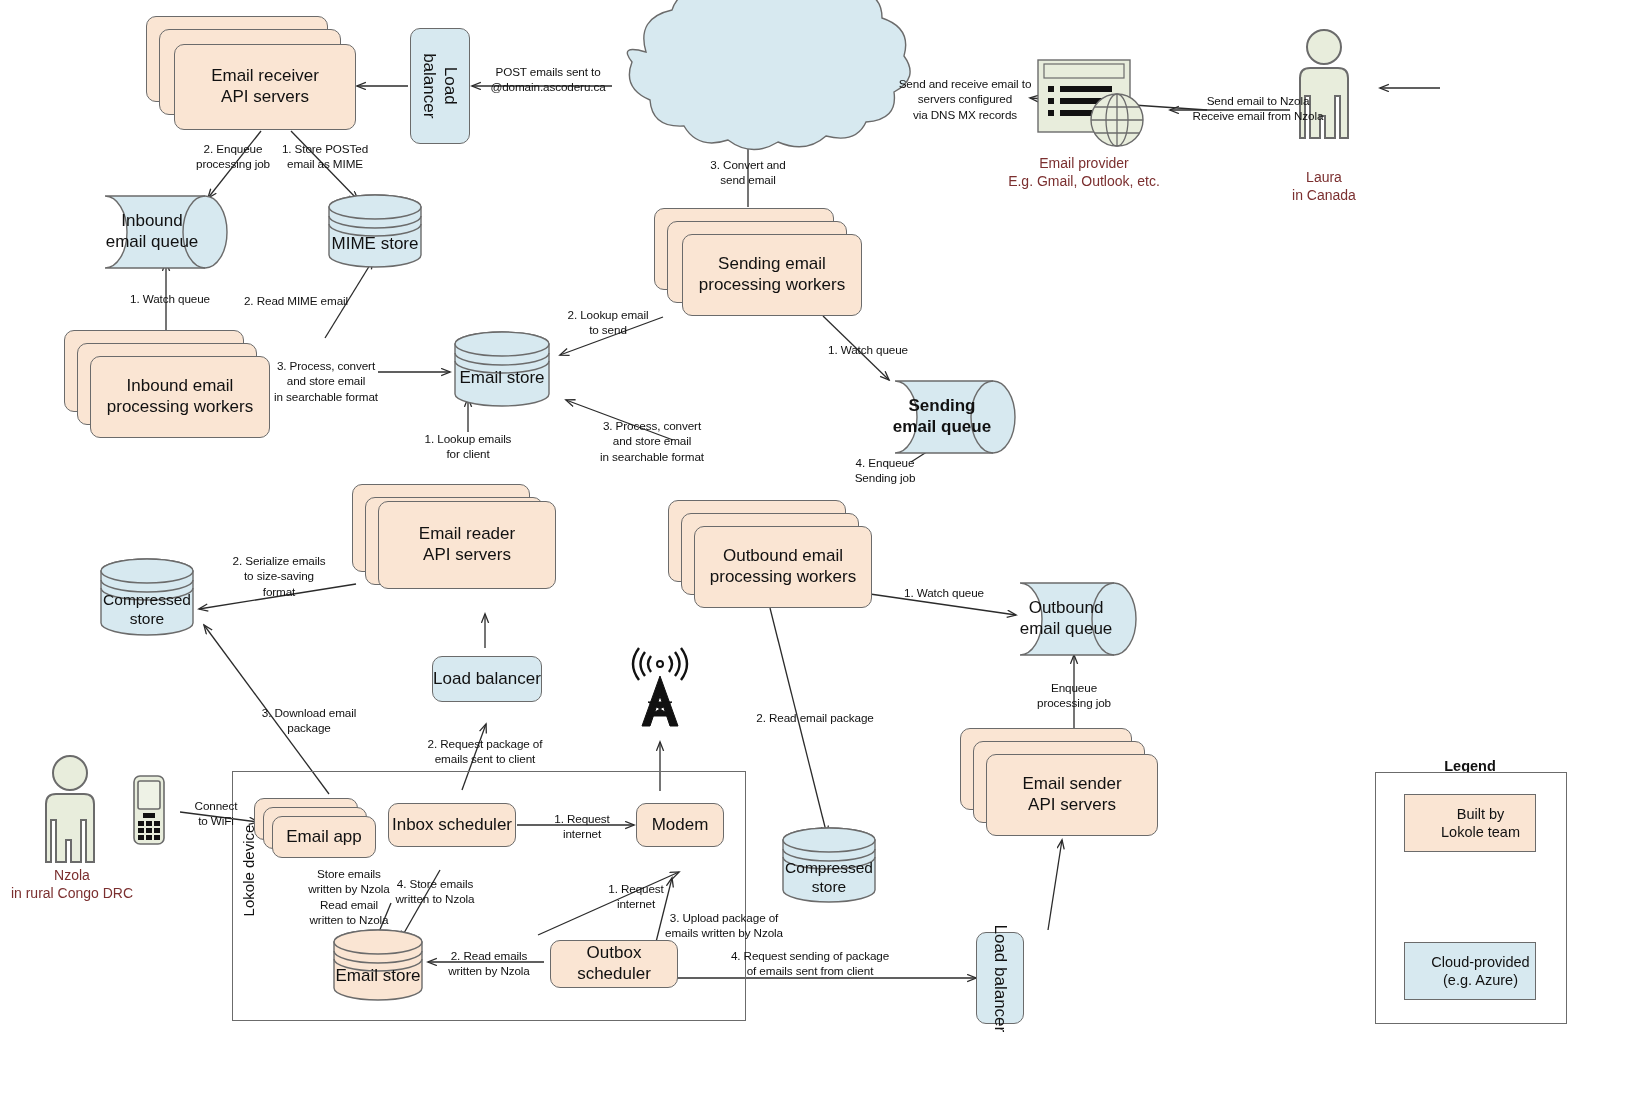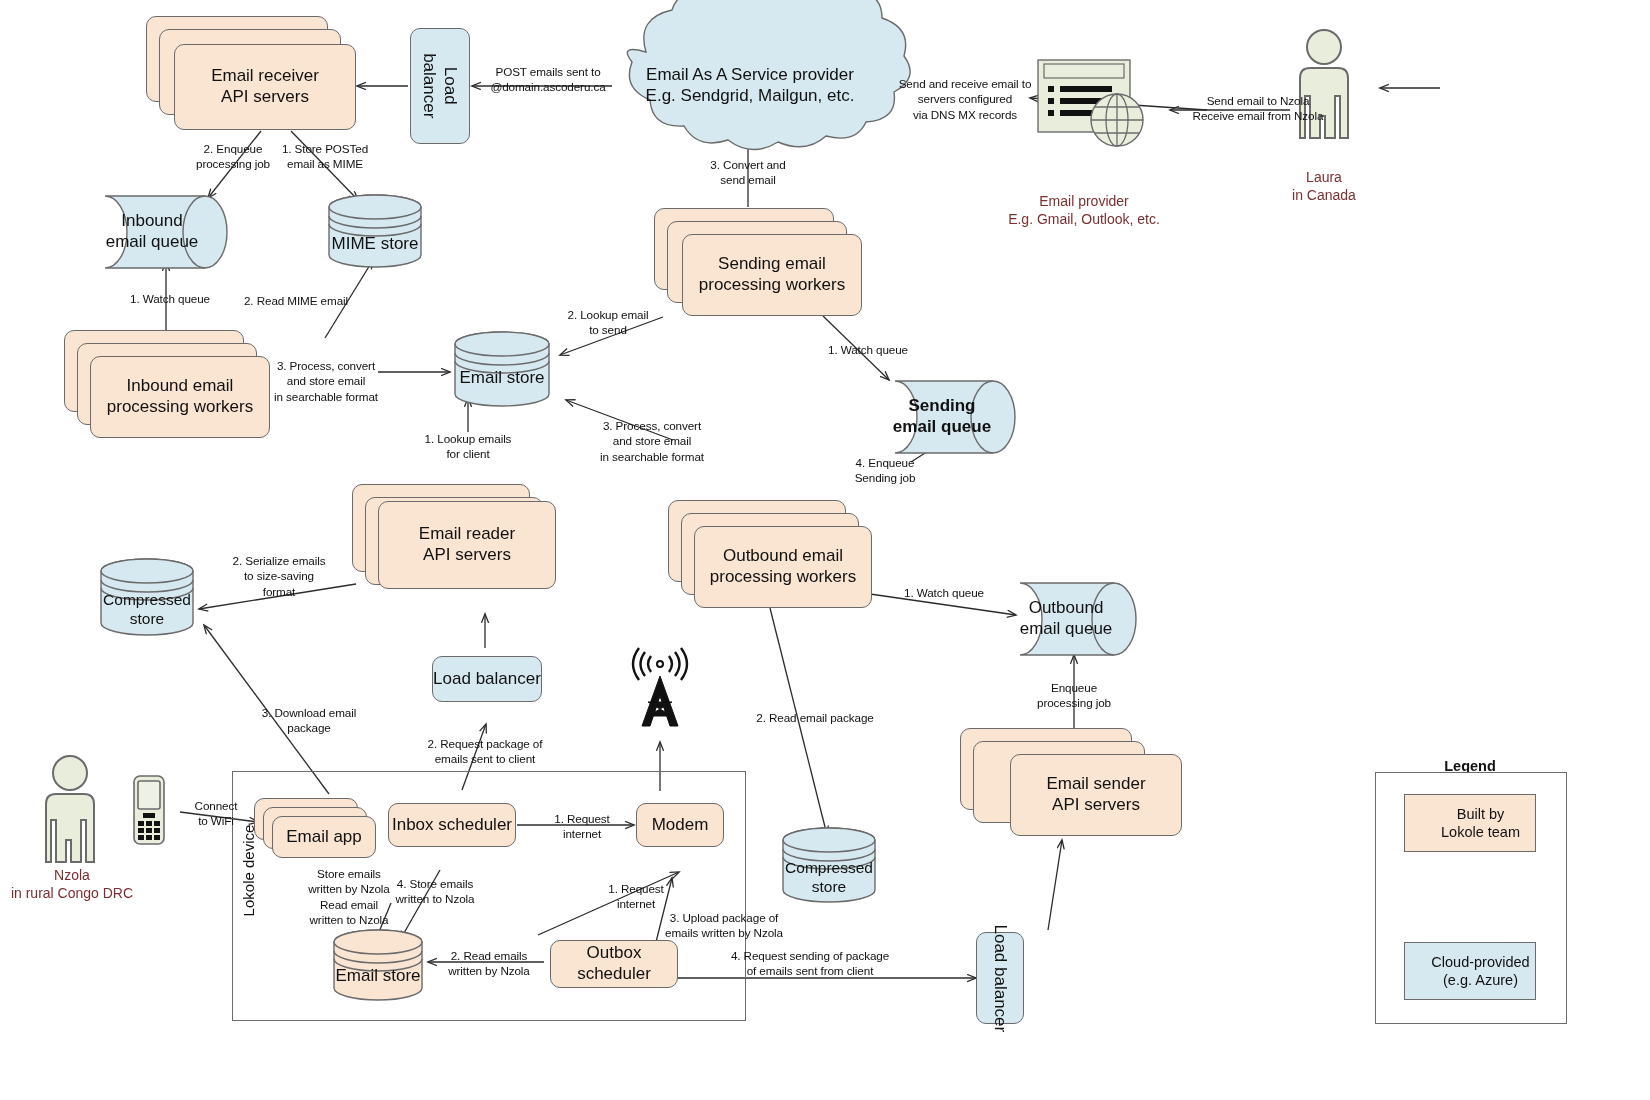--- a/index.html
+++ b/index.html
@@ -94,44 +94,40 @@
   </div>
 
   <svg class="layer" style="z-index:0;">
     <g fill="#d7e9f0" stroke="#6b6b6b" stroke-width="1.4">
       <path d="M646,52 q-10,-34 26,-42 q8,-24 38,-20 q16,-22 46,-12 q22,-20 50,-4
                q30,-10 42,16 q34,0 34,28 q30,10 22,38 q16,22 -10,36 q4,28 -28,30
                q-10,22 -40,14 q-20,18 -48,6 q-26,16 -50,-2 q-30,10 -44,-14
                q-32,2 -34,-26 q-28,-12 -18,-38 q-14,-18 14,-10 z"></path>
     </g>
   </svg>
-  <div class="node" style="left:626px;top:48px;width:248px;height:76px;z-index:2;">
-    <span class="lbl" style="white-space:pre;">Email As A Service provider
-E.g. Sendgrid, Mailgun, etc.</span>
-  </div>
 
   <svg class="layer">
     <g>
       <rect x="1038" y="60" width="92" height="72" fill="#e8eddc" stroke="#6b6b6b" stroke-width="1.4"></rect>
       <rect x="1044" y="64" width="80" height="14" fill="#e8eddc" stroke="#6b6b6b" stroke-width="1.2"></rect>
       <rect x="1048" y="86" width="6" height="6" fill="#111"></rect>
       <rect x="1048" y="98" width="6" height="6" fill="#111"></rect>
       <rect x="1048" y="110" width="6" height="6" fill="#111"></rect>
       <rect x="1060" y="86" width="52" height="6" fill="#111"></rect>
       <rect x="1060" y="98" width="52" height="6" fill="#111"></rect>
       <rect x="1060" y="110" width="52" height="6" fill="#111"></rect>
       <circle cx="1117" cy="120" r="26" fill="#e8eddc" stroke="#6b6b6b" stroke-width="1.4"></circle>
       <ellipse cx="1117" cy="120" rx="11" ry="26" fill="none" stroke="#6b6b6b" stroke-width="1.3"></ellipse>
       <line x1="1091" y1="120" x2="1143" y2="120" stroke="#6b6b6b" stroke-width="1.3"></line>
       <line x1="1094" y1="107" x2="1140" y2="107" stroke="#6b6b6b" stroke-width="1.3"></line>
       <line x1="1094" y1="133" x2="1140" y2="133" stroke="#6b6b6b" stroke-width="1.3"></line>
       <line x1="1117" y1="94" x2="1117" y2="146" stroke="#6b6b6b" stroke-width="1.3"></line>
     </g>
   </svg>
-  <div class="actor-label" style="left:1006px;top:154px;width:156px;margin-top:38px;">Email provider
+  <div class="actor-label" style="left:1006px;top:154px;width:156px;">Email provider
 E.g. Gmail, Outlook, etc.</div>
 
   <svg class="layer">
     <g fill="#e8eddc" stroke="#6b6b6b" stroke-width="2">
       <circle cx="1324" cy="47" r="17"></circle>
       <path d="M1300,78 q0,-10 10,-10 h28 q10,0 10,10 v60 h-8 v-42 h-5 v42 h-10 v-22 h-5 v22 h-10 v-42 h-5 v42 h-5 z"></path>
     </g>
   </svg>
   <div class="actor-label" style="left:1266px;top:168px;width:116px;">Laura
 in Canada</div>
@@ -322,21 +318,21 @@
     </g>
   </svg>
   <div class="node" style="left:783px;top:856px;width:92px;height:44px;">
     <span class="lbl-sm" style="white-space:pre;">Compressed
 store</span>
   </div>
 
   <div class="stack3" style="left:960px;top:728px;width:200px;height:112px;">
     <div class="stacklayer peach" style="left:0;top:0;width:172px;height:82px;"></div>
     <div class="stacklayer peach" style="left:13px;top:13px;width:172px;height:82px;"></div>
-    <div class="node peach rounded lbl" style="left:26px;top:26px;width:172px;height:82px;white-space:pre;margin-left:24px;">Email sender
+    <div class="node peach rounded lbl" style="left:26px;top:26px;width:172px;height:82px;white-space:pre;">Email sender
 API servers</div>
   </div>
 
   <div class="node blue rounded" style="left:976px;top:932px;width:48px;height:92px;">
     <span class="lbl" style="transform:rotate(90deg);display:inline-block;white-space:nowrap;">Load balancer</span>
   </div>
 
   <div class="edge-label" style="left:478px;top:64px;width:140px;">POST emails sent to
 @domain.ascoderu.ca</div>
   <div class="edge-label" style="left:882px;top:76px;width:166px;">Send and receive email to

